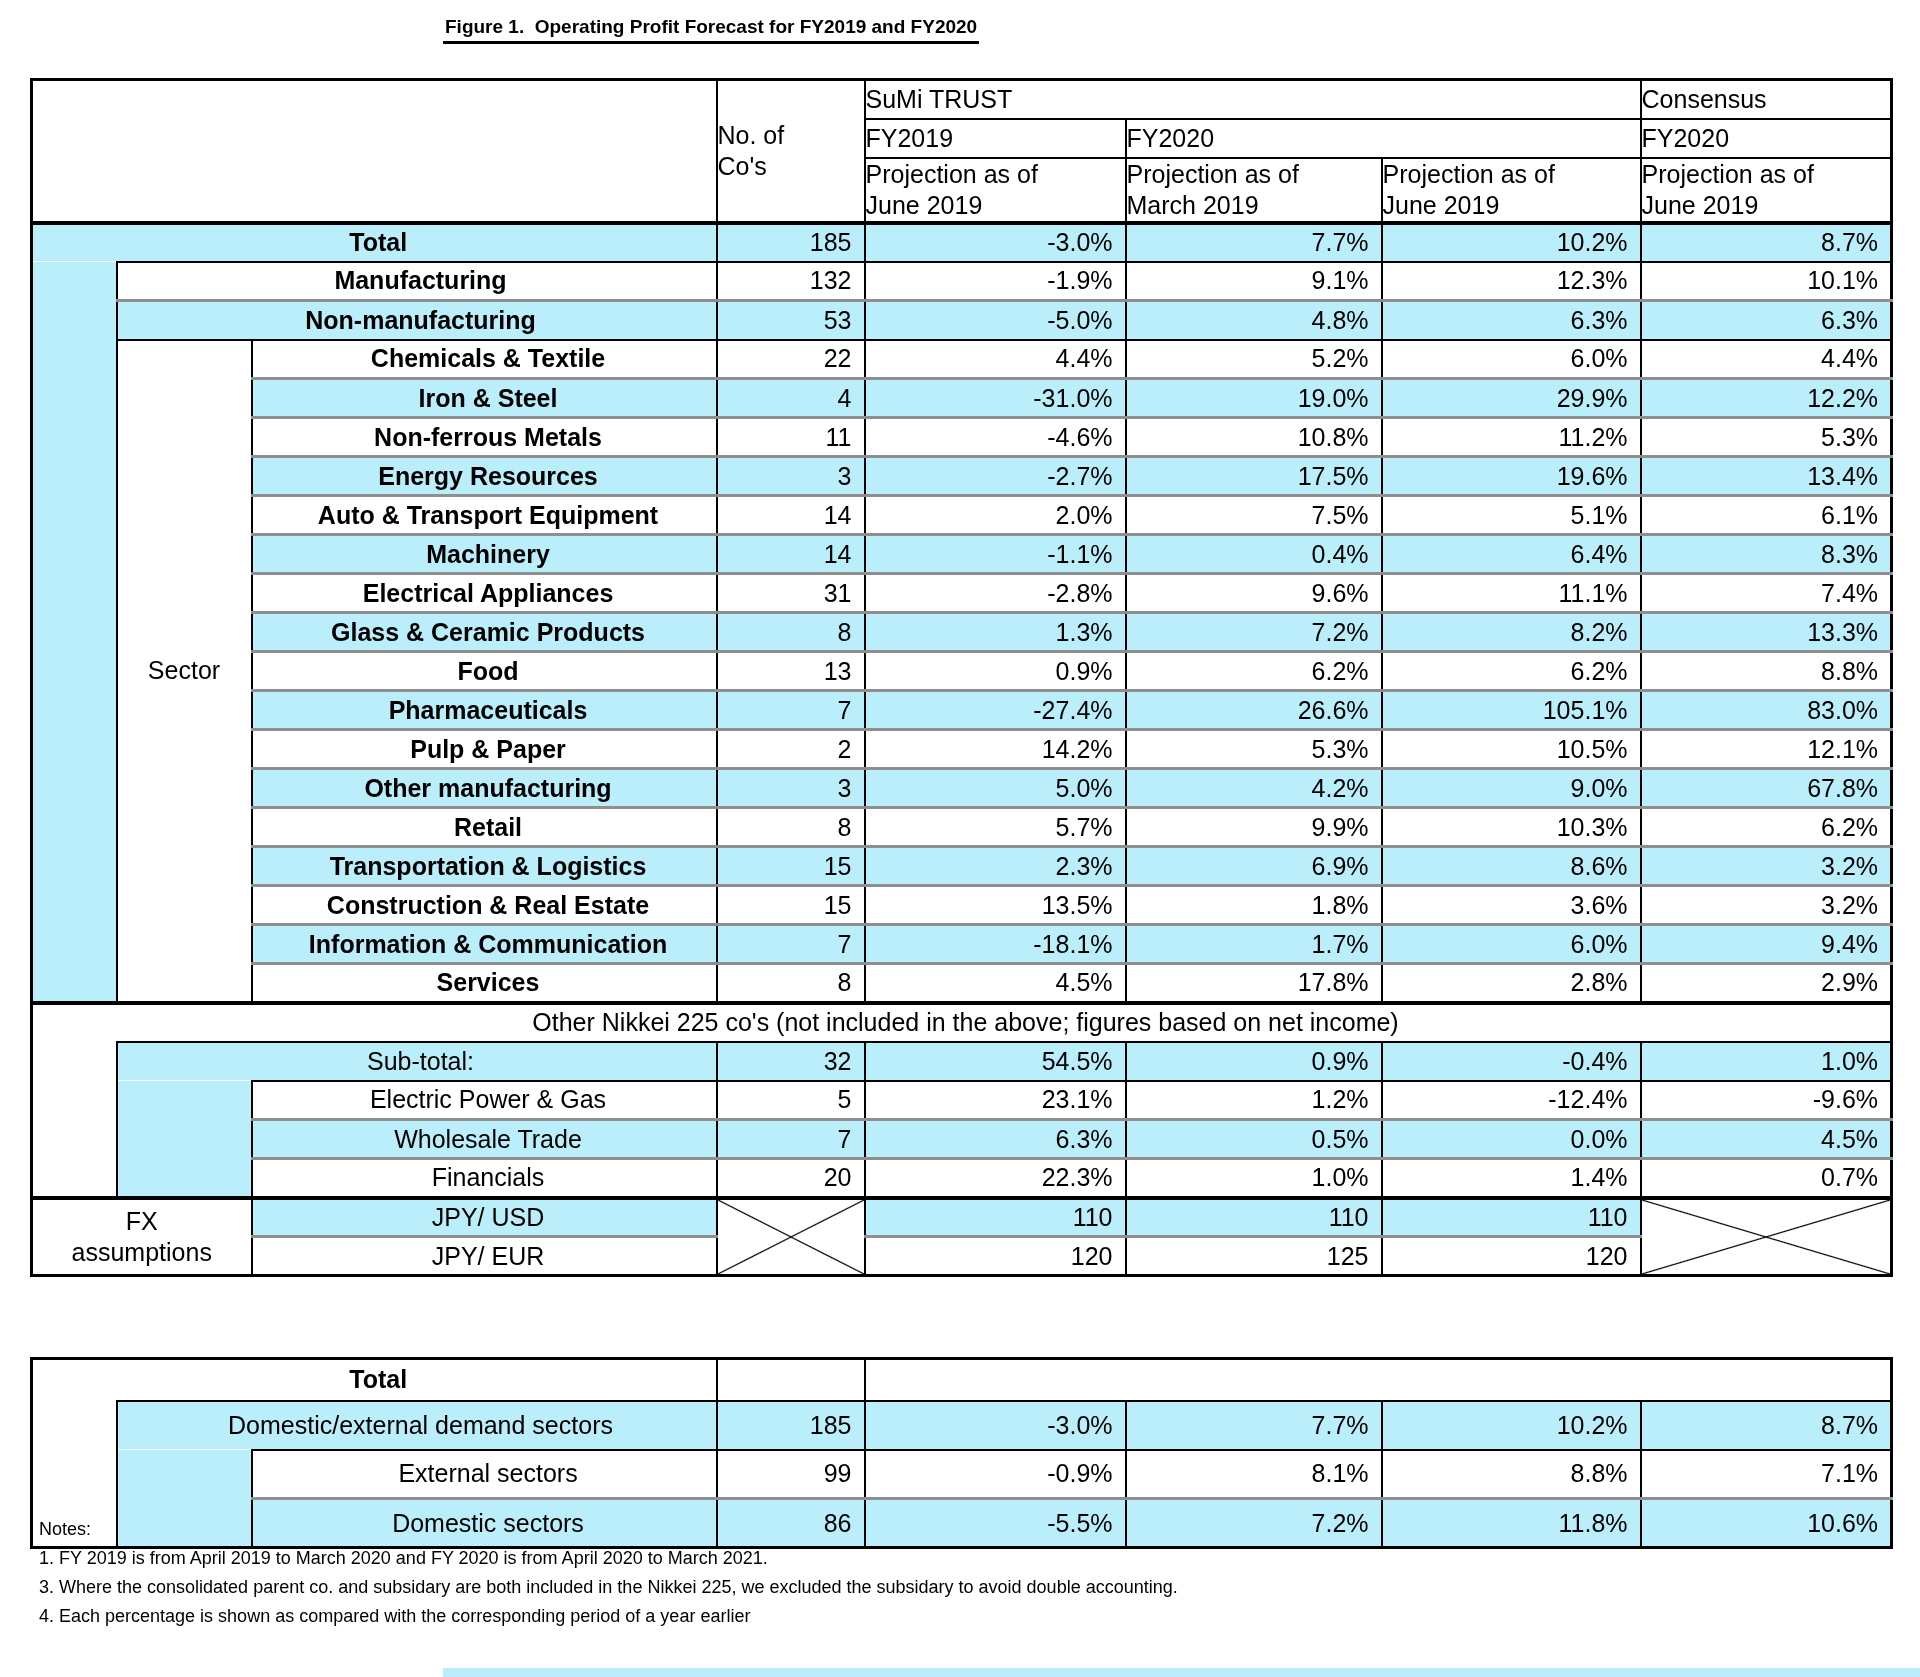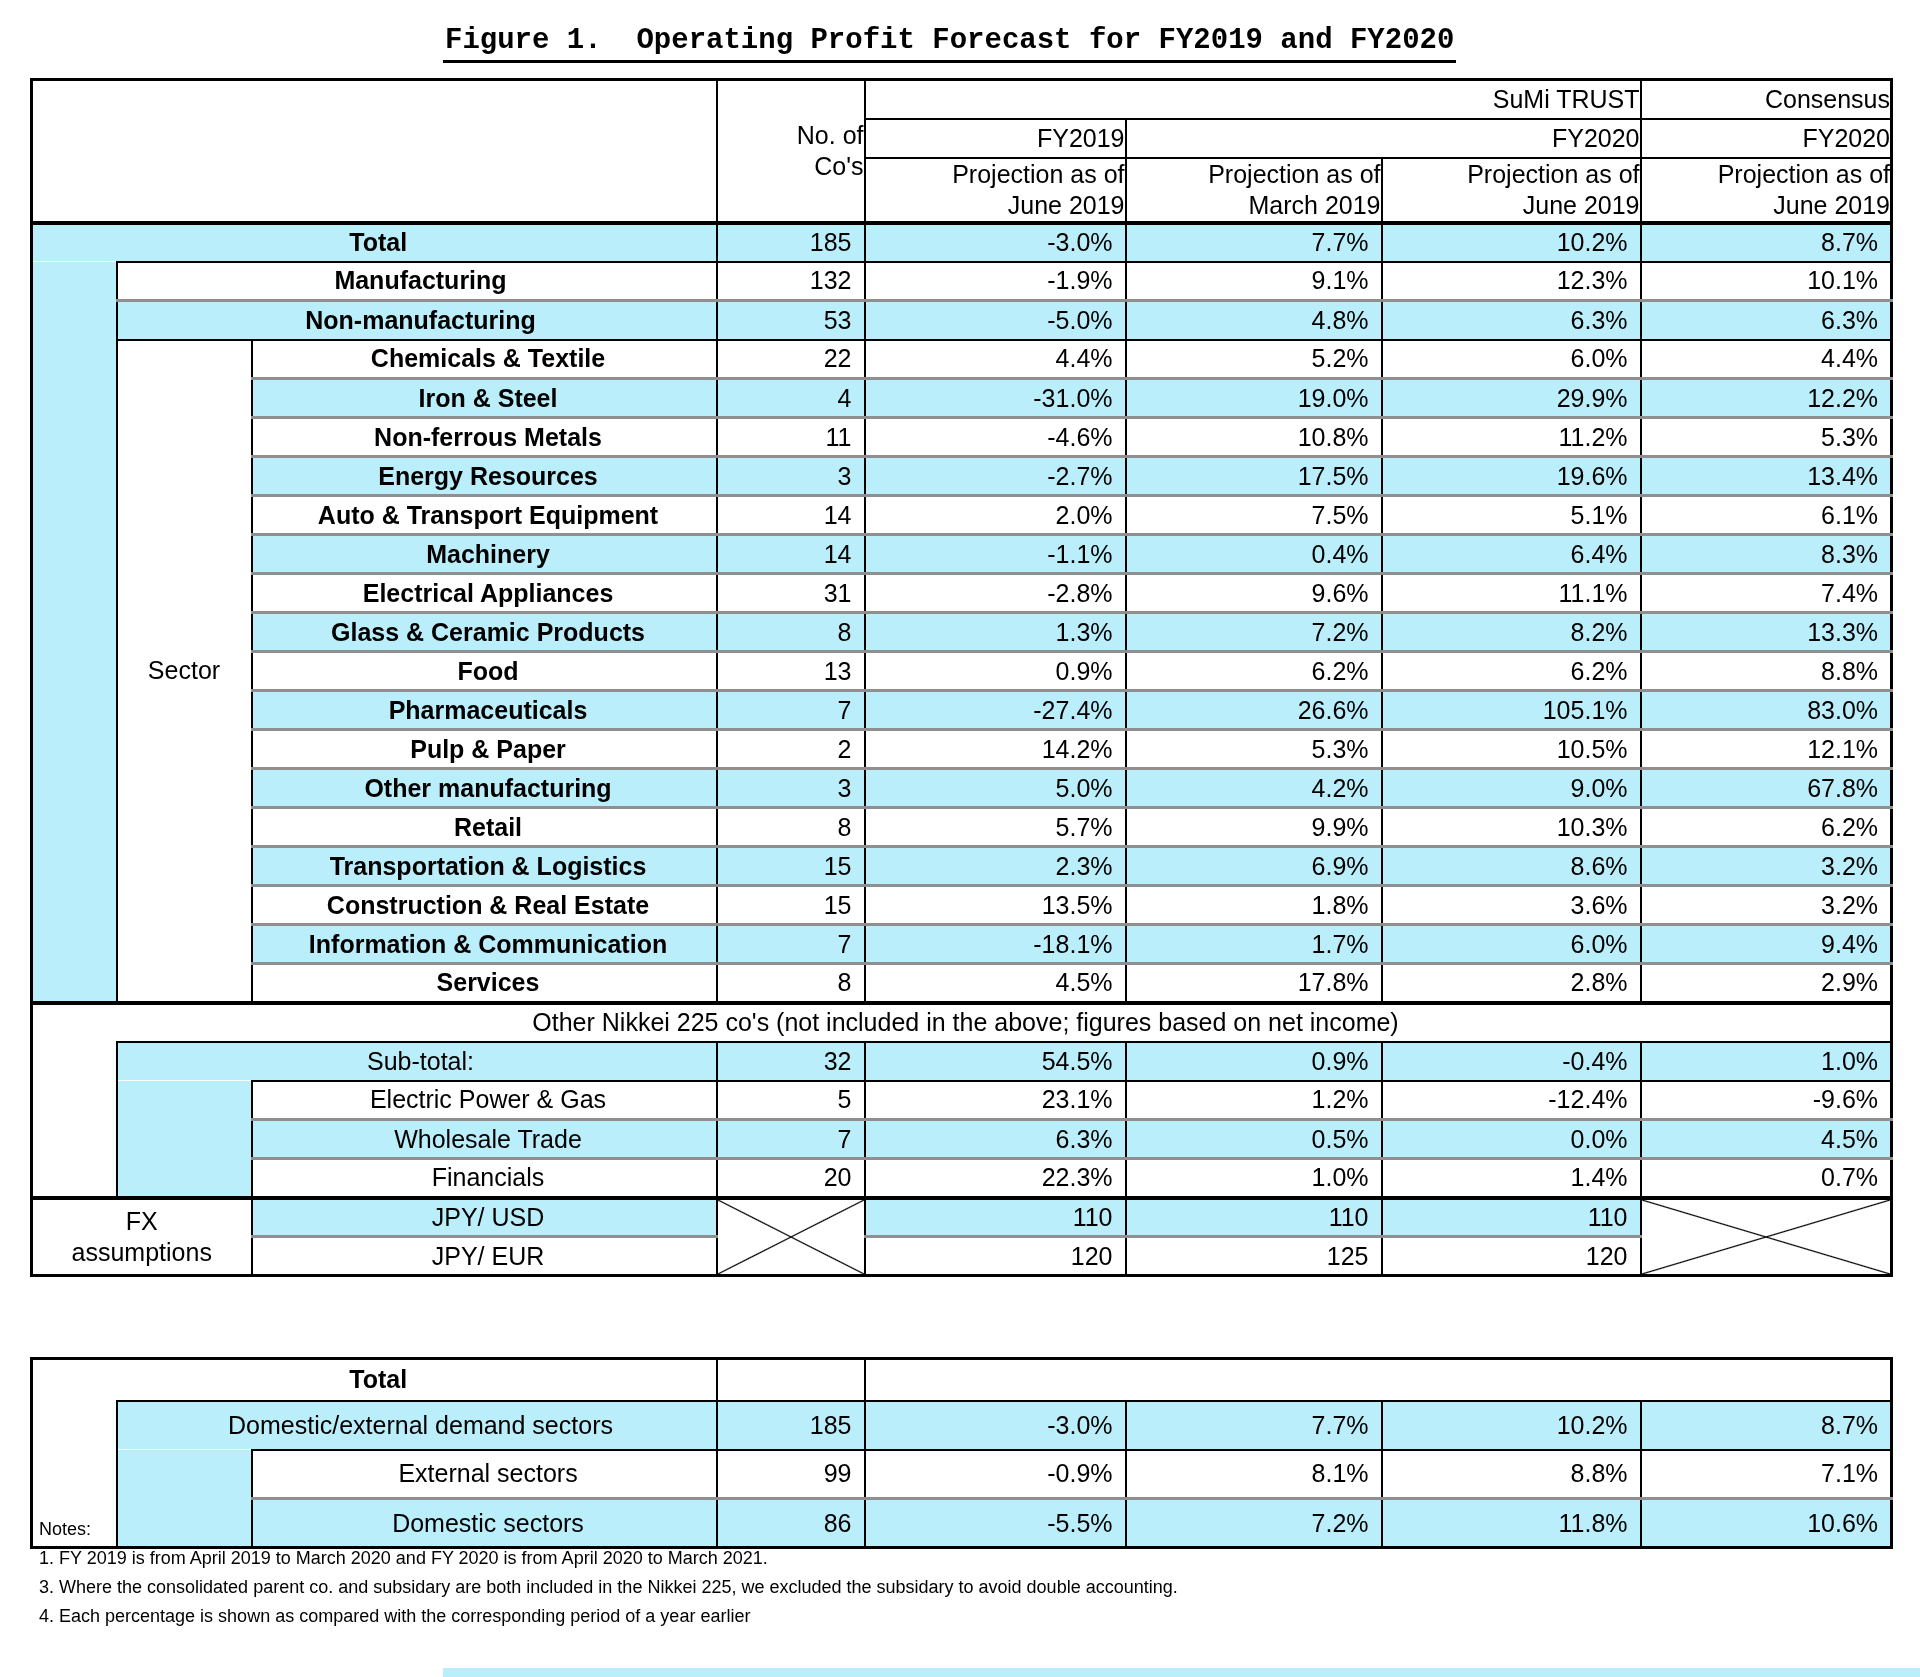--- a/index.html
+++ b/index.html
@@ -3,23 +3,23 @@
 <meta charset="utf-8">
 <style>
   :root { --hl:#baeefa; }
   html,body { margin:0; padding:0; }
   body {
     width:1920px; height:1677px; position:relative; overflow:hidden;
     background:#ffffff; color:#000;
     font-family:"Liberation Sans", sans-serif;
   }
   .page-title {
-    position:absolute; top:24px; left:443px;
-    font-size:29px; font-weight:bold; white-space:pre;
-    border-bottom:3px solid #000; padding:0 2px 3px 2px;font-family:Liberation Mono, monospace;
+    position:absolute; top:16px; left:443px;
+    font-size:19px; font-weight:bold; white-space:pre;
+    border-bottom:3px solid #000; padding:0 2px 3px 2px;
   }
   table.tbl {
     position:absolute; left:30px; width:1860px;
     border-collapse:collapse; table-layout:fixed;
     border:3px solid #000;
   }
   #main-table { top:78px; }
   #bottom-table { top:1357px; }
   td {
     padding:0; box-sizing:border-box; overflow:hidden;
@@ -29,21 +29,21 @@
   #bottom-table td { height:49px; }
   #bottom-table tr.bt-total td { height:42px; }
   .lbl { text-align:center; padding-left:8px; white-space:nowrap; }
   .num { text-align:right; padding-right:12px; white-space:nowrap; }
   .b { font-weight:bold; }
   .shade { background:var(--hl); }
   .vl { border-left:2px solid #000; }
   tr.sep-gray  > td:not(.no-top) { border-top:3px solid #8f8f8f; }
   tr.sep-black > td:not(.no-top) { border-top:2px solid #000; }
   tr.sep-thick > td:not(.no-top) { border-top:4px solid #000; }
-  .hdr td { text-align:right; }
+  .hdr td { text-align:left; }
   tr.h1 td { height:50px; }
   tr.h2 td { height:62px; }
   tr.h3 td { height:96px; line-height:31px; }
   .noco { text-align:center; line-height:31px; }
   .sector-cell { text-align:center; }
   .fx-label { text-align:center; line-height:31px; }
   .crossed {
     background-image:
       linear-gradient(to top right,    transparent calc(50% - 1.2px), #000 50%, transparent calc(50% + 1.2px)),
       linear-gradient(to bottom right, transparent calc(50% - 1.2px), #000 50%, transparent calc(50% + 1.2px));

